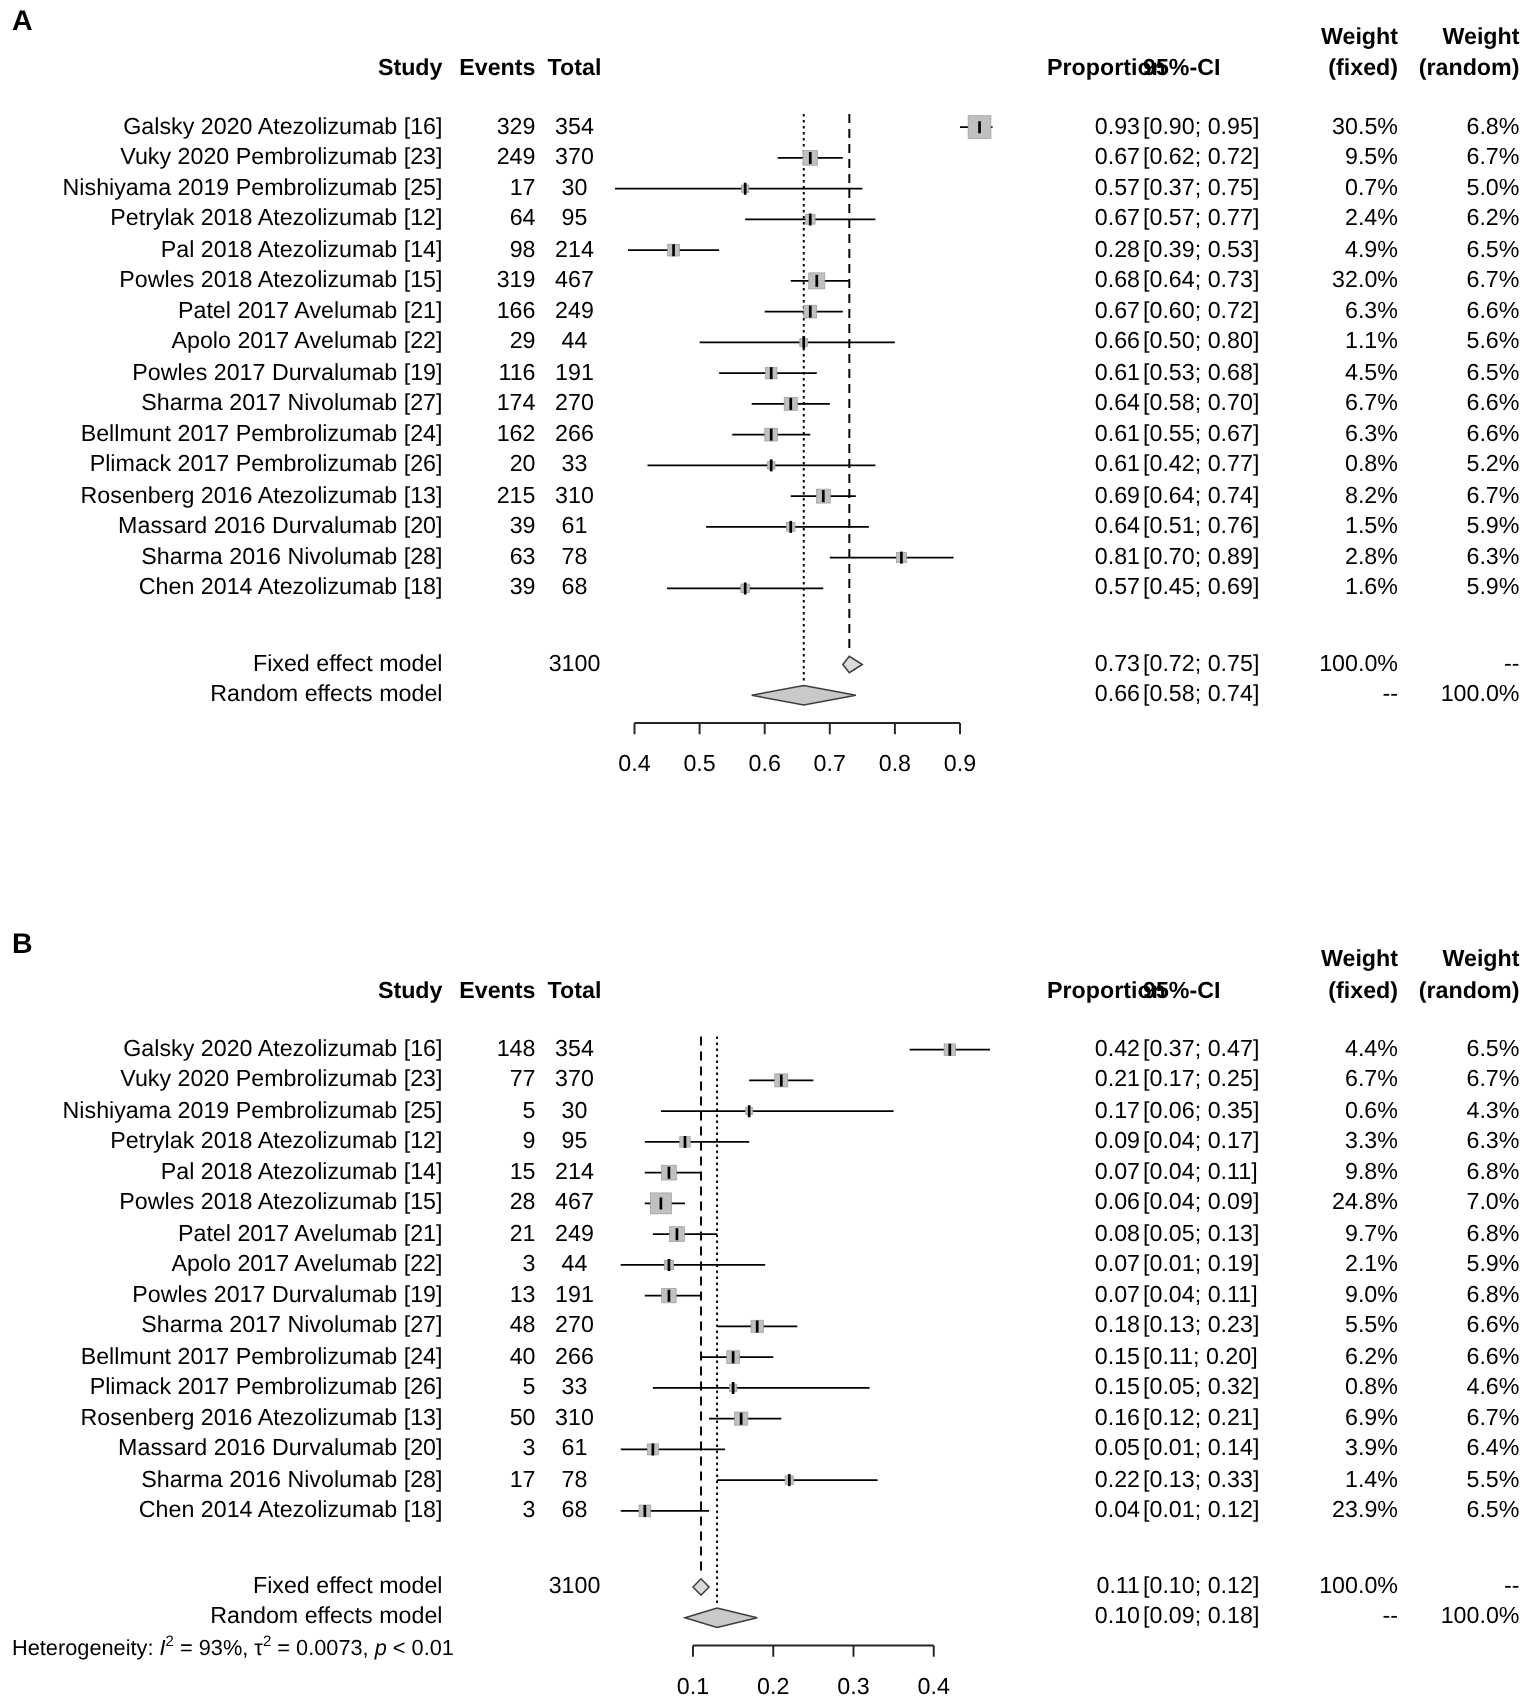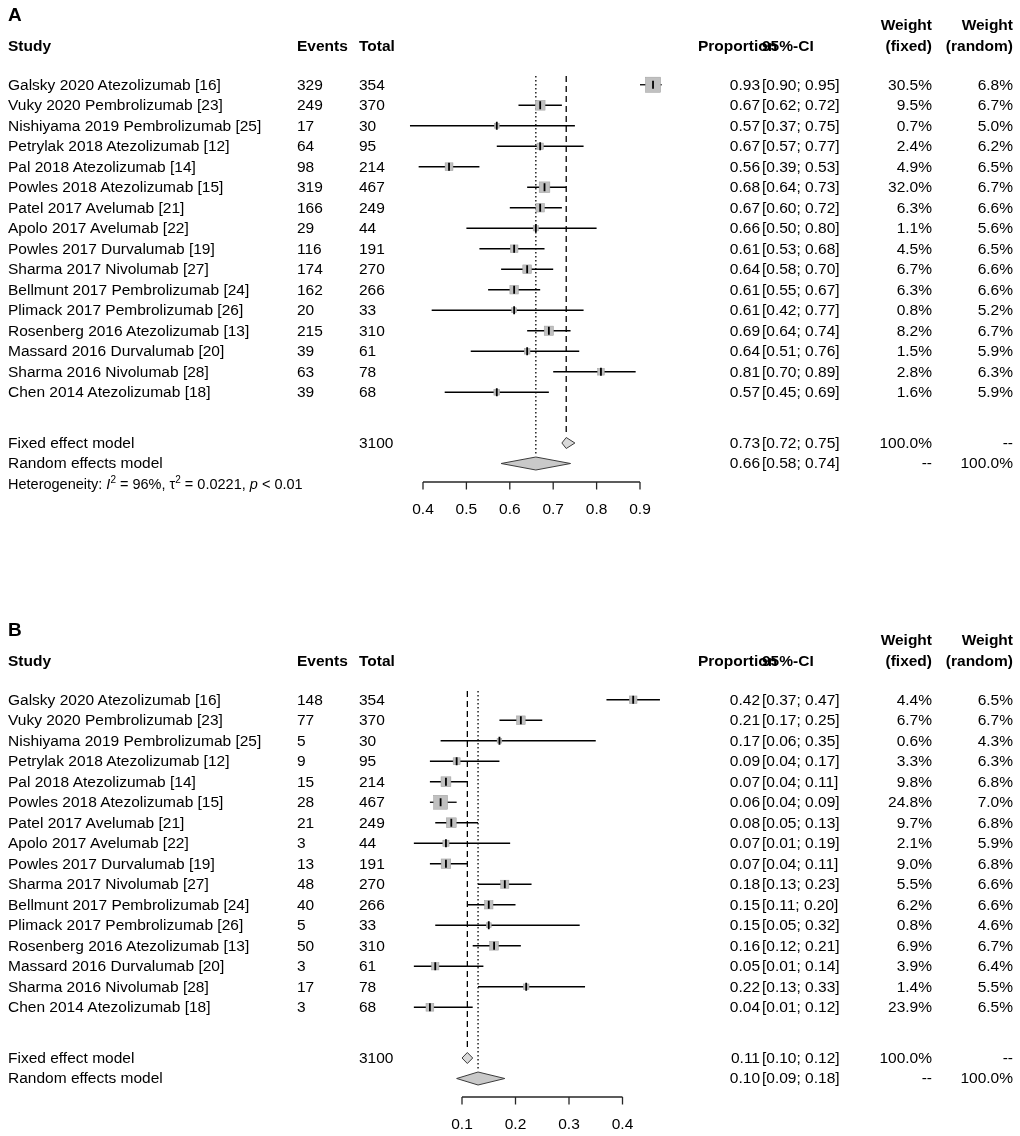--- a/index.html
+++ b/index.html
@@ -10,23 +10,23 @@
   .hdr{position:absolute;left:0;right:0;height:18px}
   .hdr.l1{top:16px}
   .hdr.l2{top:37px}
   .hdr span{position:absolute;line-height:18px;font-weight:bold}
   .rows{position:absolute;top:74.5px;left:0;right:0;height:329px}
   .row{position:absolute;left:0;right:0;height:20.5px}
   .row span,.srow span{position:absolute;line-height:20.5px;height:20.5px;white-space:nowrap}
   .summary{position:absolute;top:432.5px;left:0;right:0}
   .srow{position:relative;height:20.5px}
   .b{font-weight:normal}
-  .c-study{left:8px;width:287px;text-align:left}
-  .c-events{left:297px;width:60px;}
-  .c-total{left:359px;width:48px;text-align:left}
+  .c-study{left:8px;width:287px;text-align:right}
+  .c-events{left:297px;width:60px;text-align:right}
+  .c-total{left:359px;width:48px;text-align:center}
   .c-prop{left:698px;width:62px;text-align:right}
   .c-ci{left:762px;width:98px;}
   .c-wf{left:862px;width:70px;text-align:right}
   .c-wr{left:934px;width:79px;text-align:right}
   .het{position:relative;height:21px;padding-left:8px;font-size:14.5px;line-height:21px;white-space:pre-wrap}
   .het .it{font-style:italic}
   .het sup{font-size:10px;line-height:0}
   svg.plot{position:absolute;left:405px;top:70px}
 </style>
 </head>
@@ -81,21 +81,21 @@
     <span class="c-total">95</span>
     <span class="c-prop">0.67</span>
     <span class="c-ci">[0.57; 0.77]</span>
     <span class="c-wf">2.4%</span>
     <span class="c-wr">6.2%</span>
   </div>
       <div class="row" style="top: 82px;">
     <span class="c-study">Pal 2018 Atezolizumab [14]</span>
     <span class="c-events">98</span>
     <span class="c-total">214</span>
-    <span class="c-prop">0.56</span>
+    <span class="c-prop">0.28</span>
     <span class="c-ci">[0.39; 0.53]</span>
     <span class="c-wf">4.9%</span>
     <span class="c-wr">6.5%</span>
   </div>
       <div class="row" style="top: 102.5px;">
     <span class="c-study">Powles 2018 Atezolizumab [15]</span>
     <span class="c-events">319</span>
     <span class="c-total">467</span>
     <span class="c-prop">0.68</span>
     <span class="c-ci">[0.64; 0.73]</span>
@@ -202,21 +202,20 @@
       <span class="c-wf b">100.0%</span>
       <span class="c-wr b">--</span>
     </div>
     <div class="srow">
       <span class="c-study b">Random effects model</span>
       <span class="c-prop b">0.66</span>
       <span class="c-ci b">[0.58; 0.74]</span>
       <span class="c-wf b">--</span>
       <span class="c-wr b">100.0%</span>
     </div>
-    <div class="het"><span>Heterogeneity: </span><span class="it">I</span><sup>2</sup><span> = 96%, </span><span>τ</span><sup>2</sup><span> = 0.0221, </span><span class="it">p</span><span> &lt; 0.01</span></div>
   </div>
   <svg class="plot" width="300" height="465" viewBox="0 0 300 465">
       <line x1="161.21999999999997" x2="161.21999999999997" y1="6" y2="366" stroke="#000" stroke-width="1.3" stroke-dasharray="6,4"></line>
       <line x1="130.84" x2="130.84" y1="6" y2="386" stroke="#000" stroke-width="1.3" stroke-dasharray="1.6,2.4"></line>
       <line x1="235" x2="256.69999999999993" y1="14.75" y2="14.75" stroke="#000000" stroke-width="1.3"></line>
       <rect x="240.44505144054702" y="7.175051440547006" width="15.149897118905988" height="15.149897118905988" fill="#c0c0c0" stroke="#9e9e9e" stroke-width="0.5"></rect>
       <line x1="248.02" x2="248.02" y1="10.75" y2="18.75" stroke="#000" stroke-width="1.8"></line>
       <line x1="113.47999999999999" x2="156.87999999999997" y1="35.25" y2="35.25" stroke="#000000" stroke-width="1.3"></line>
       <rect x="130.28957229836706" y="30.359572298367063" width="9.780855403265875" height="9.780855403265875" fill="#c0c0c0" stroke="#9e9e9e" stroke-width="0.5"></rect>
       <line x1="135.18" x2="135.18" y1="31.25" y2="39.25" stroke="#000" stroke-width="1.8"></line>
@@ -450,20 +449,21 @@
       <span class="c-wf b">100.0%</span>
       <span class="c-wr b">--</span>
     </div>
     <div class="srow">
       <span class="c-study b">Random effects model</span>
       <span class="c-prop b">0.10</span>
       <span class="c-ci b">[0.09; 0.18]</span>
       <span class="c-wf b">--</span>
       <span class="c-wr b">100.0%</span>
     </div>
+    <div class="het"><span>Heterogeneity: </span><span class="it">I</span><sup>2</sup><span> = 93%, </span><span>τ</span><sup>2</sup><span> = 0.0073, </span><span class="it">p</span><span> &lt; 0.01</span></div>
   </div>
   <svg class="plot" width="300" height="465" viewBox="0 0 300 465">
       <line x1="62.349999999999994" x2="62.349999999999994" y1="6" y2="366" stroke="#000" stroke-width="1.3" stroke-dasharray="6,4"></line>
       <line x1="73.05" x2="73.05" y1="6" y2="386" stroke="#000" stroke-width="1.3" stroke-dasharray="1.6,2.4"></line>
       <line x1="201.45000000000002" x2="254.95" y1="14.75" y2="14.75" stroke="#000000" stroke-width="1.3"></line>
       <rect x="224.39262053402564" y="10.942620534025666" width="7.614758931948668" height="7.614758931948668" fill="#c0c0c0" stroke="#9e9e9e" stroke-width="0.5"></rect>
       <line x1="228.19999999999996" x2="228.19999999999996" y1="10.75" y2="18.75" stroke="#000" stroke-width="1.8"></line>
       <line x1="94.45" x2="137.25" y1="35.25" y2="35.25" stroke="#000000" stroke-width="1.3"></line>
       <rect x="111.50272059678014" y="30.90272059678015" width="8.694558806439705" height="8.694558806439705" fill="#c0c0c0" stroke="#9e9e9e" stroke-width="0.5"></rect>
       <line x1="115.85" x2="115.85" y1="31.25" y2="39.25" stroke="#000" stroke-width="1.8"></line>

